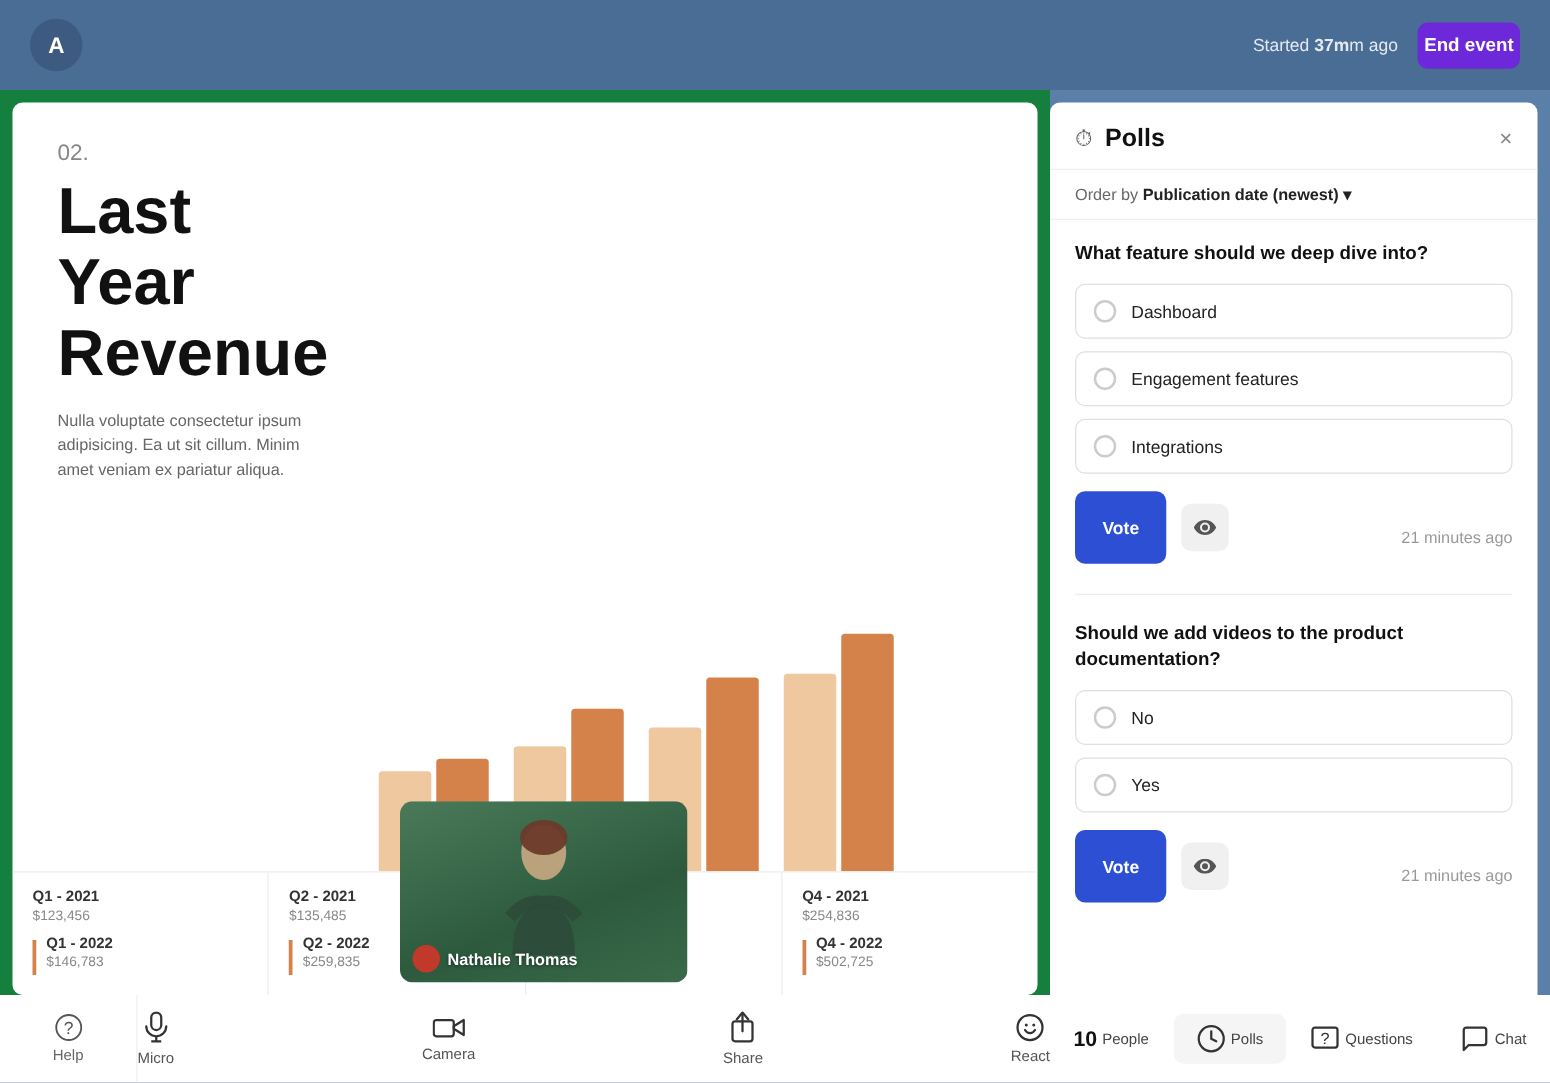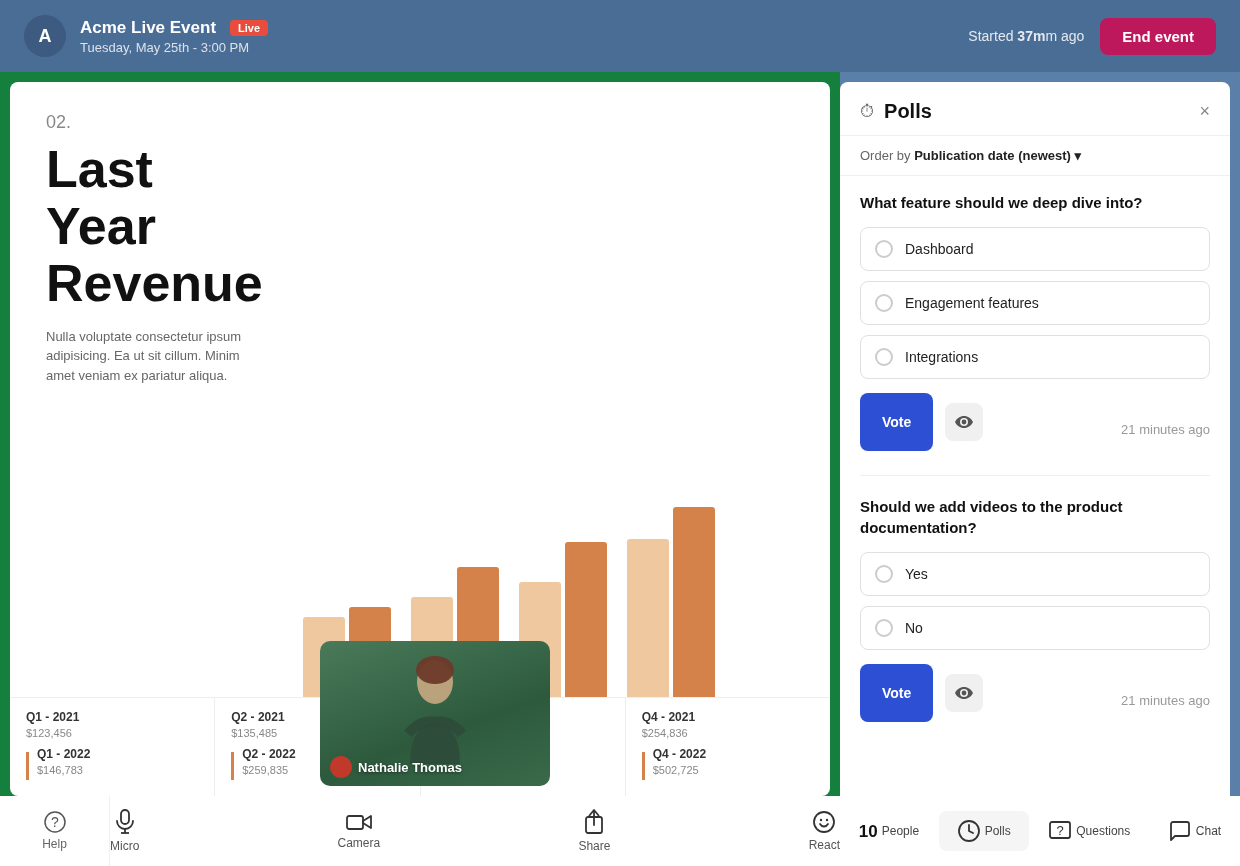--- a/index.html
+++ b/index.html
@@ -25,22 +25,22 @@
     .event-title { color: white; font-size: 17px; font-weight: 600; }
     .live-badge {
       background: #e74c3c; color: white; font-size: 11px; font-weight: 700;
       padding: 2px 8px; border-radius: 4px; margin-left: 8px;
     }
     .event-date { color: rgba(255,255,255,0.8); font-size: 13px; margin-top: 2px; }
     .header-right { display: flex; align-items: center; gap: 16px; }
     .started-text { color: rgba(255,255,255,0.85); font-size: 14px; }
     .started-text span { font-weight: 700; }
     .end-event-btn {
-      background: #be185d; color: white; border: none; border-radius: 8px;
-      padding: 10px 22px; font-size: 15px; font-weight: 600; cursor: pointer;
+      background: #6d28d9; color: white; border: none; border-radius: 8px;
+      padding: 10px 5px; font-size: 15px; font-weight: 600; cursor: pointer;
     }
 
     
     .main-area {
       display: flex;
       height: calc(866px - 72px - 70px);
     }
 
     
     .presentation {
@@ -257,27 +257,20 @@
 
     
     .video-person-svg { position: absolute; bottom: 22px; left: 50%; transform: translateX(-50%); }
   </style>
 </head>
 <body>
 
 <div class="header">
   <div class="header-left">
     <div class="avatar">A</div>
-    <div>
-      <div style="display:flex;align-items:center;gap:6px;">
-        <span class="event-title">Acme Live Event</span>
-        <span class="live-badge">Live</span>
-      </div>
-      <div class="event-date">Tuesday, May 25th - 3:00 PM</div>
-    </div>
   </div>
   <div class="header-right">
     <span class="started-text">
       Started <span>37m</span>m ago
     </span>
     <button class="end-event-btn">End event</button>
   </div>
 </div>
 
 <div class="main-area">
@@ -418,25 +411,25 @@
           <span class="poll-time">21 minutes ago</span>
         </div>
       </div>
 
       <hr class="poll-divider">
 
       <div>
         <div class="poll-question">Should we add videos to the product documentation?</div>
         <div class="poll-option">
           <div class="poll-radio"></div>
-          <span class="poll-option-label">Yes</span>
+          <span class="poll-option-label">No</span>
         </div>
         <div class="poll-option">
           <div class="poll-radio"></div>
-          <span class="poll-option-label">No</span>
+          <span class="poll-option-label">Yes</span>
         </div>
         <div class="poll-actions">
           <button class="vote-btn">Vote</button>
           <button class="eye-btn">
             <svg width="18" height="12" viewBox="0 0 18 12">
               <path d="M9 0C5 0 1.7 2.4 0 6c1.7 3.6 5 6 9 6s7.3-2.4 9-6C16.3 2.4 13 0 9 0zm0 10a4 4 0 110-8 4 4 0 010 8zm0-6.4a2.4 2.4 0 100 4.8 2.4 2.4 0 000-4.8z" fill="#555"></path>
             </svg>
           </button>
           <span class="poll-time">21 minutes ago</span>
         </div>

